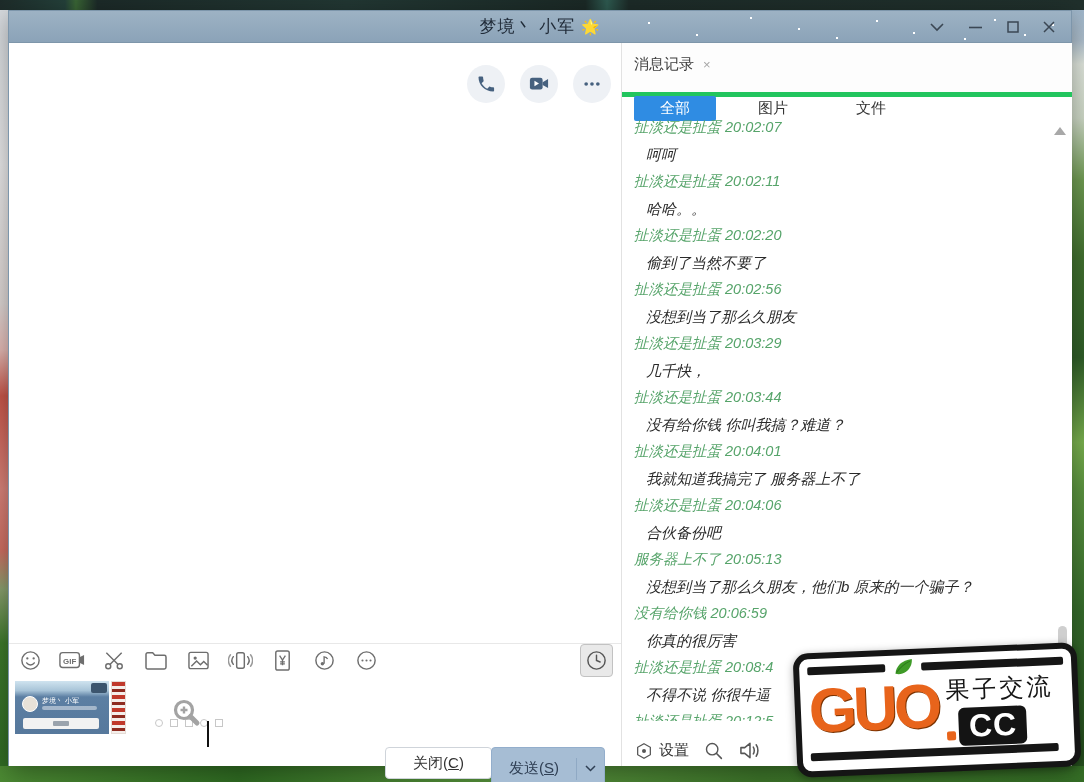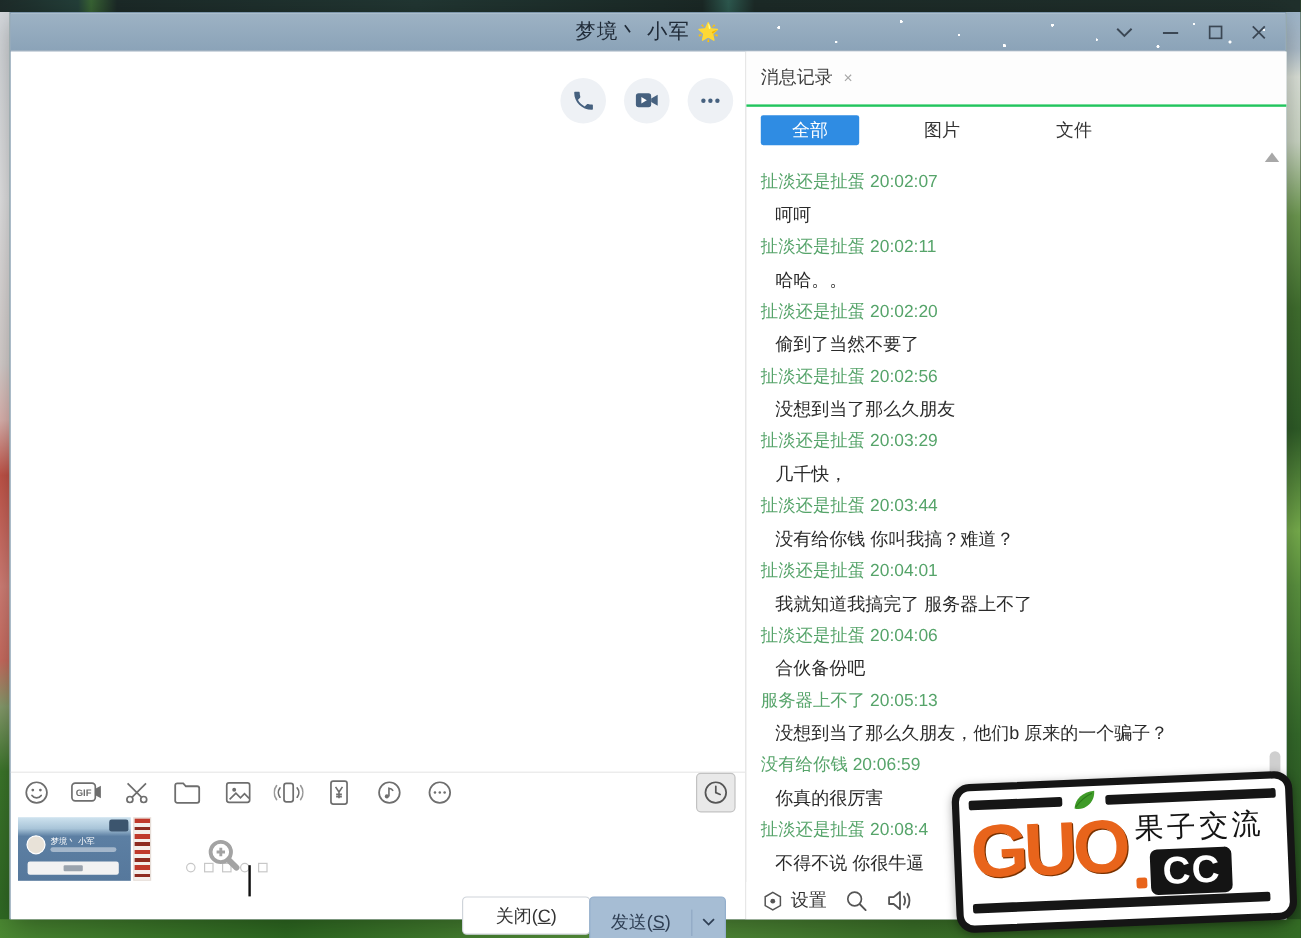--- a/index.html
+++ b/index.html
@@ -80,28 +80,28 @@
   .btnrow{position:absolute;left:0;right:0;top:704px;height:32px;}
   .btn-close{position:absolute;left:376px;top:0;width:107px;height:32px;background:#fff;border:1px solid #cfd4da;
     border-radius:4px;font-size:15px;color:#333;display:flex;align-items:center;justify-content:center;cursor:pointer;}
   .btn-send{position:absolute;left:482px;top:0;width:114px;height:43px;background:#a6bdd4;border:1px solid #93aecc;
     border-radius:4px;display:flex;align-items:center;cursor:pointer;color:#2f3f54;font-size:15px;}
   .btn-send .lbl{flex:1;text-align:center;}
   .btn-send .sep{width:1px;height:22px;background:#8fa9c4;}
   .btn-send .dd{width:27px;display:flex;align-items:center;justify-content:center;}
 
   
-  .hist-head{position:absolute;left:0;top:0;width:100%;height:46px;background:#fdfdfd;border-bottom:2px solid #22c55e;}
+  .hist-head{position:absolute;left:0;top:0;width:100%;height:54px;background:#fdfdfd;border-bottom:5px solid #22c55e;}
   .hist-tab{position:absolute;left:12px;top:12px;display:flex;align-items:center;gap:9px;font-size:15px;color:#3c3c3c;cursor:pointer;}
   .hist-tab .x{color:#a6a6a6;font-size:13px;cursor:pointer;}
   .filter-tabs{position:absolute;left:12px;top:53px;display:flex;align-items:center;}
   .ftab{height:25px;min-width:67px;display:flex;align-items:center;justify-content:center;font-size:15px;color:#333;
-    border-radius:2px;cursor:pointer;padding:0 26px;margin-right:28px;text-align:center;}
+    border-radius:2px;cursor:pointer;padding:0 26px;margin-right:16px;text-align:center;}
   .ftab.active{background:#2f8ce3;color:#fff;}
-  .msg-list{position:absolute;left:0;top:96px;width:432px;height:607px;overflow:hidden;}
+  .msg-list{position:absolute;left:0;top:71px;width:432px;height:607px;overflow:hidden;font-style:italic;}
   .msg-sender{padding-left:12px;height:27px;line-height:27px;font-size:14.5px;color:#56a46a;white-space:nowrap;}
   .msg-text{padding-left:24px;height:27px;line-height:27px;font-size:15px;color:#2a2a2a;white-space:nowrap;}
   .scroll-up{position:absolute;right:6px;top:84px;width:0;height:0;cursor:pointer;
     border-left:6px solid transparent;border-right:6px solid transparent;border-bottom:8px solid #a8a8a8;}
   .scroll-thumb{position:absolute;right:5px;top:583px;width:9px;height:42px;background:#cfcfcf;border-radius:5px;cursor:pointer;}
   .hist-foot{position:absolute;left:0;bottom:0;width:100%;height:31px;background:#fff;display:flex;align-items:center;padding-left:12px;gap:14px;}
   .foot-item{display:flex;align-items:center;gap:5px;font-size:15px;color:#333;cursor:pointer;}
 
   
   .stamp{position:absolute;left:795px;top:648px;width:284px;height:124px;background:#fff;

